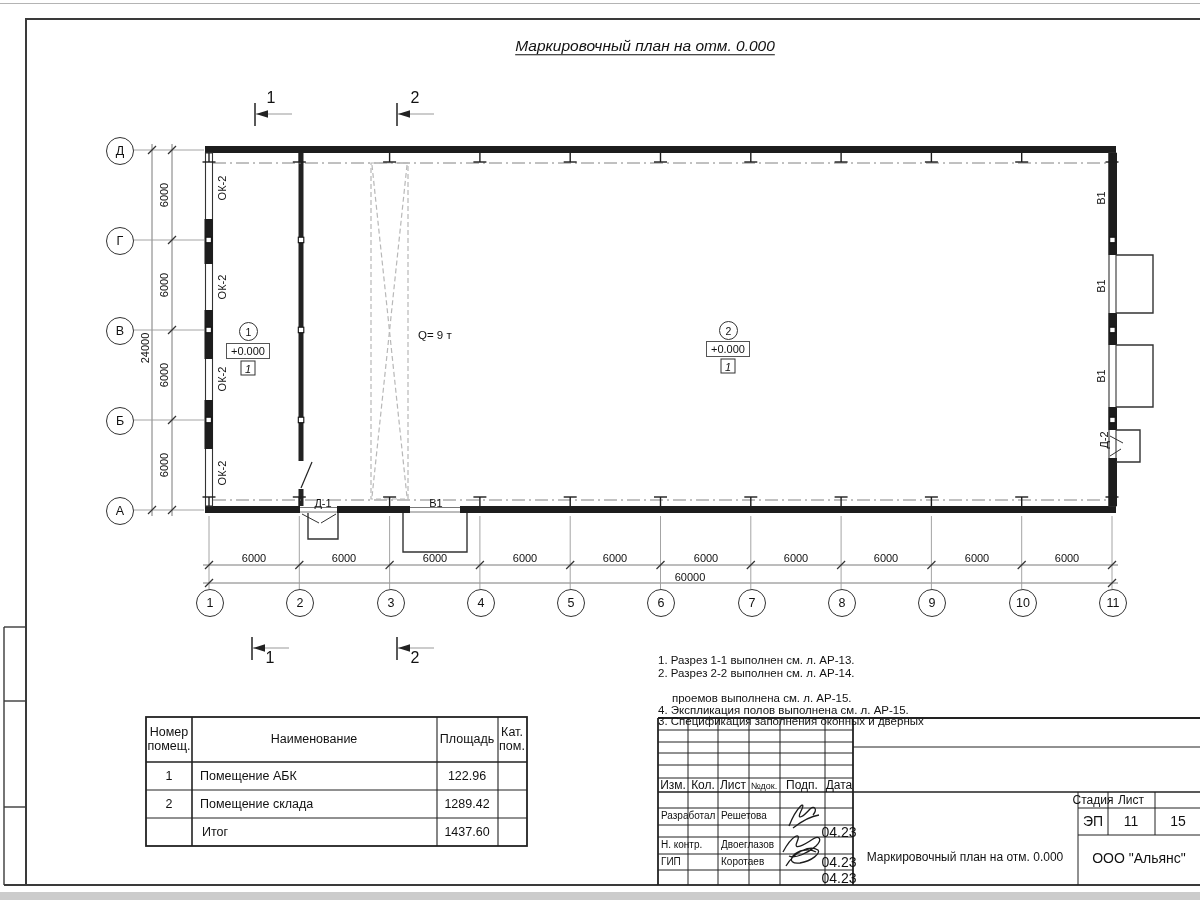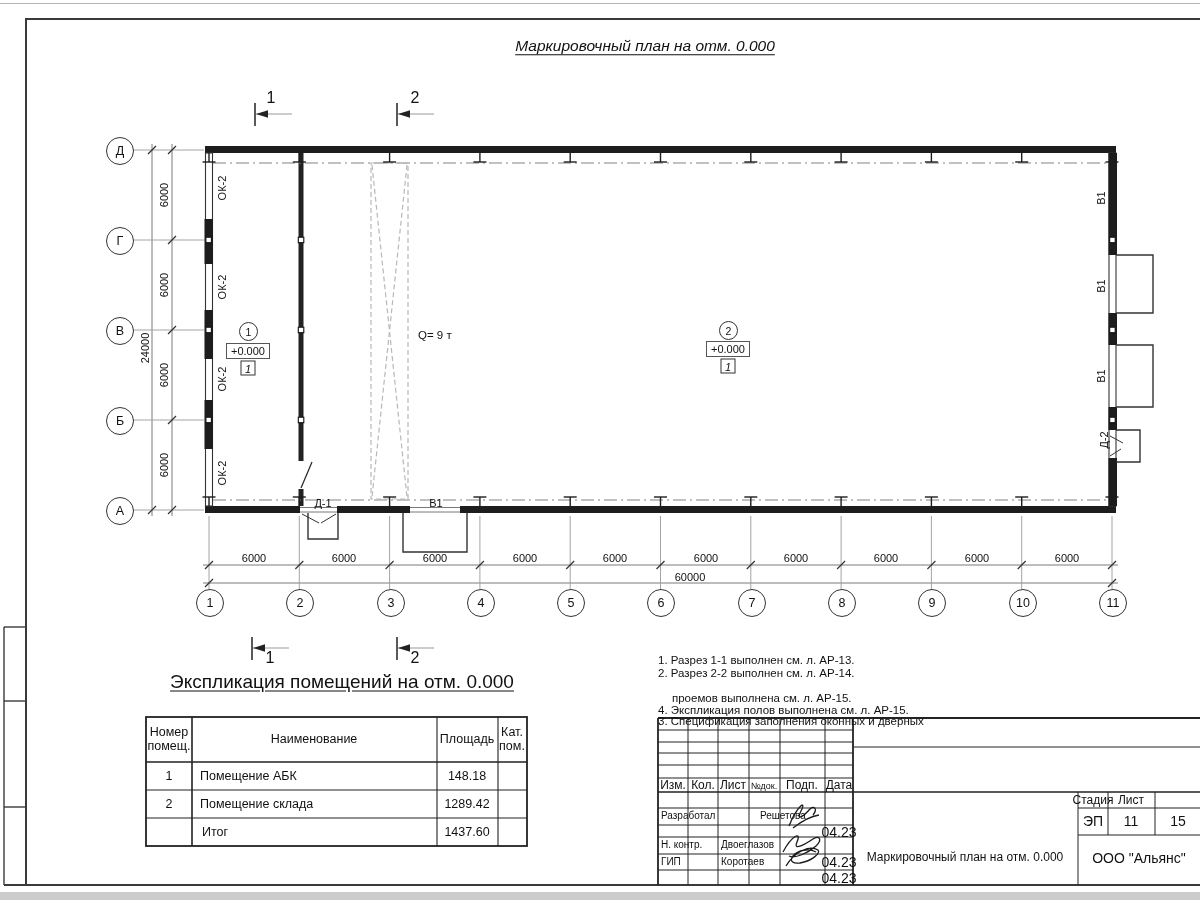--- a/index.html
+++ b/index.html
@@ -307,48 +307,47 @@
   <div class="c f11" style="left:436px;top:503px">В1</div>
   <div class="l f115" style="left:418px;top:336px">Q= 9 т</div>
 
   <div class="bub2" style="left:248px;top:331px">1</div>
   <div class="box f11" style="left:248px;top:351px;width:42px;height:14px">+0.000</div>
   <div class="box f11 it" style="left:248px;top:368px;width:13px;height:13px;border-color:#333">1</div>
   <div class="bub2" style="left:728px;top:330px">2</div>
   <div class="box f11" style="left:728px;top:349px;width:42px;height:14px">+0.000</div>
   <div class="box f11 it" style="left:728px;top:366px;width:13px;height:13px;border-color:#333">1</div>
 
-  <div class="c f19 u" style="left:342px;top:681px">Экспликация помещений на отм. 0.000</div>
   <div class="c f125 wrap" style="left:169px;top:739px;width:44px">Номер помещ.</div>
   <div class="c f125" style="left:314px;top:739px">Наименование</div>
   <div class="c f125" style="left:467px;top:739px">Площадь</div>
   <div class="c f125 wrap" style="left:512px;top:739px;width:40px">Кат. пом.</div>
   <div class="c f125" style="left:169px;top:776px">1</div>
   <div class="l f125" style="left:200px;top:776px">Помещение АБК</div>
-  <div class="c f125" style="left:467px;top:776px">148.18</div>
+  <div class="c f125" style="left:467px;top:776px">122.96</div>
   <div class="c f125" style="left:169px;top:804px">2</div>
   <div class="l f125" style="left:200px;top:804px">Помещение склада</div>
   <div class="c f125" style="left:467px;top:804px">1289.42</div>
   <div class="l f125" style="left:202px;top:832px">Итог</div>
   <div class="c f125" style="left:467px;top:832px">1437.60</div>
 
   <div class="l f115" style="left:658px;top:661px">1. Разрез 1-1 выполнен см. л. АР-13.</div>
   <div class="l f115" style="left:658px;top:673.6px">2. Разрез 2-2 выполнен см. л. АР-14.</div>
   <div class="l f115" style="left:658px;top:722px">3. Спецификация заполнения оконных и дверных</div>
   <div class="l f115" style="left:672px;top:698.8px">проемов выполнена см. л. АР-15.</div>
   <div class="l f115" style="left:658px;top:711.4px">4. Экспликация полов выполнена см. л. АР-15.</div>
 
   <div class="c f12" style="left:673px;top:785px">Изм.</div>
   <div class="c f12" style="left:703px;top:785px">Кол.</div>
   <div class="c f12" style="left:733px;top:785px">Лист</div>
   <div class="c f9" style="left:764px;top:786px">№док.</div>
   <div class="c f12" style="left:802px;top:785px">Подп.</div>
   <div class="c f12" style="left:839px;top:785px">Дата</div>
   <div class="l f10" style="left:661px;top:816px">Разработал</div>
-  <div class="l f10" style="left:760px;top:816px">Решетова</div>
+  <div class="l f10" style="left:721px;top:816px">Решетова</div>
   <div class="c f95" style="left:839px;top:816px">04.23</div>
   <div class="l f10" style="left:661px;top:845px">Н. контр.</div>
   <div class="l f10" style="left:721px;top:845px">Двоеглазов</div>
   <div class="c f95" style="left:839px;top:846px">04.23</div>
   <div class="l f10" style="left:661px;top:862px">ГИП</div>
   <div class="l f10" style="left:721px;top:862px">Коротаев</div>
   <div class="c f95" style="left:839px;top:862px">04.23</div>
   <div class="c f12" style="left:965px;top:857px">Маркировочный план на отм. 0.000</div>
   <div class="c f12" style="left:1093px;top:800px">Стадия</div>
   <div class="c f12" style="left:1131px;top:800px">Лист</div>

